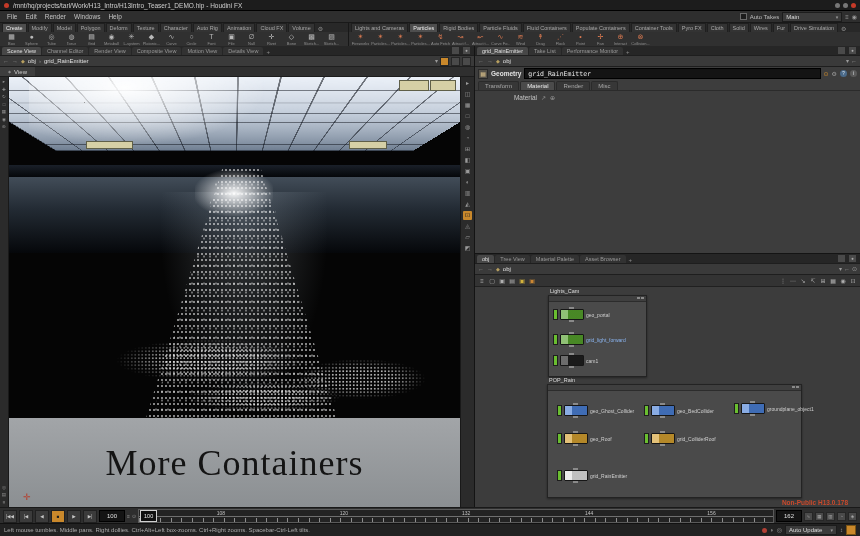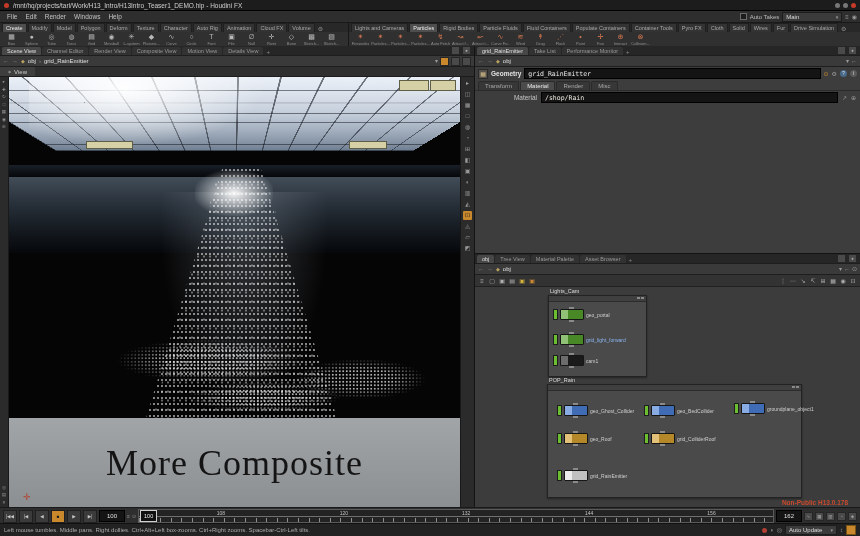--- a/index.html
+++ b/index.html
@@ -390,21 +390,21 @@
             <div class="fixture" style="left:340px;top:64px;width:36px;height:6px;"></div>
             <div class="mist"></div>
             <div class="rain"></div>
             <div class="rain2"></div>
             <div class="burst"></div>
             <div class="splash" style="left:107px;top:262px;width:190px;height:43px;"></div>
             <div class="splash" style="left:287px;top:282px;width:130px;height:40px;"></div>
             <div class="splash" style="left:177px;top:305px;width:155px;height:30px;"></div>
           </div>
           <div class="caption">
-            <span class="caption-text">More Composite</span>
+            <span class="caption-text">More Containers</span>
             <span class="gizmo">✛</span>
           </div>
         </div>
         <div class="vp-right-col">
             <span class="vicon">▸</span>
             <span class="vicon">◫</span>
             <span class="vicon">▦</span>
             <span class="vicon">□</span>
             <span class="vicon">◍</span>
             <span class="vicon">◔</span>
@@ -457,21 +457,20 @@
           <span class="round-icon gray">i</span>
         </div>
         <div class="param-tabs">
             <span class="param-tab">Transform</span>
             <span class="param-tab active">Material</span>
             <span class="param-tab">Render</span>
             <span class="param-tab">Misc</span>
           </div>
         <div class="param-row">
           <span class="param-label">Material</span>
-          <span class="param-field">/shop/Rain</span>
           <span class="mini-icon">↗</span>
           <span class="mini-icon">⊕</span>
         </div>
         <div class="param-empty"></div>
       </div>
 
       <div id="network-pane">
         <div class="pane-tabbar">
           <span style="display:flex;gap:1px;">
               <span class="pane-tab active">obj</span>

